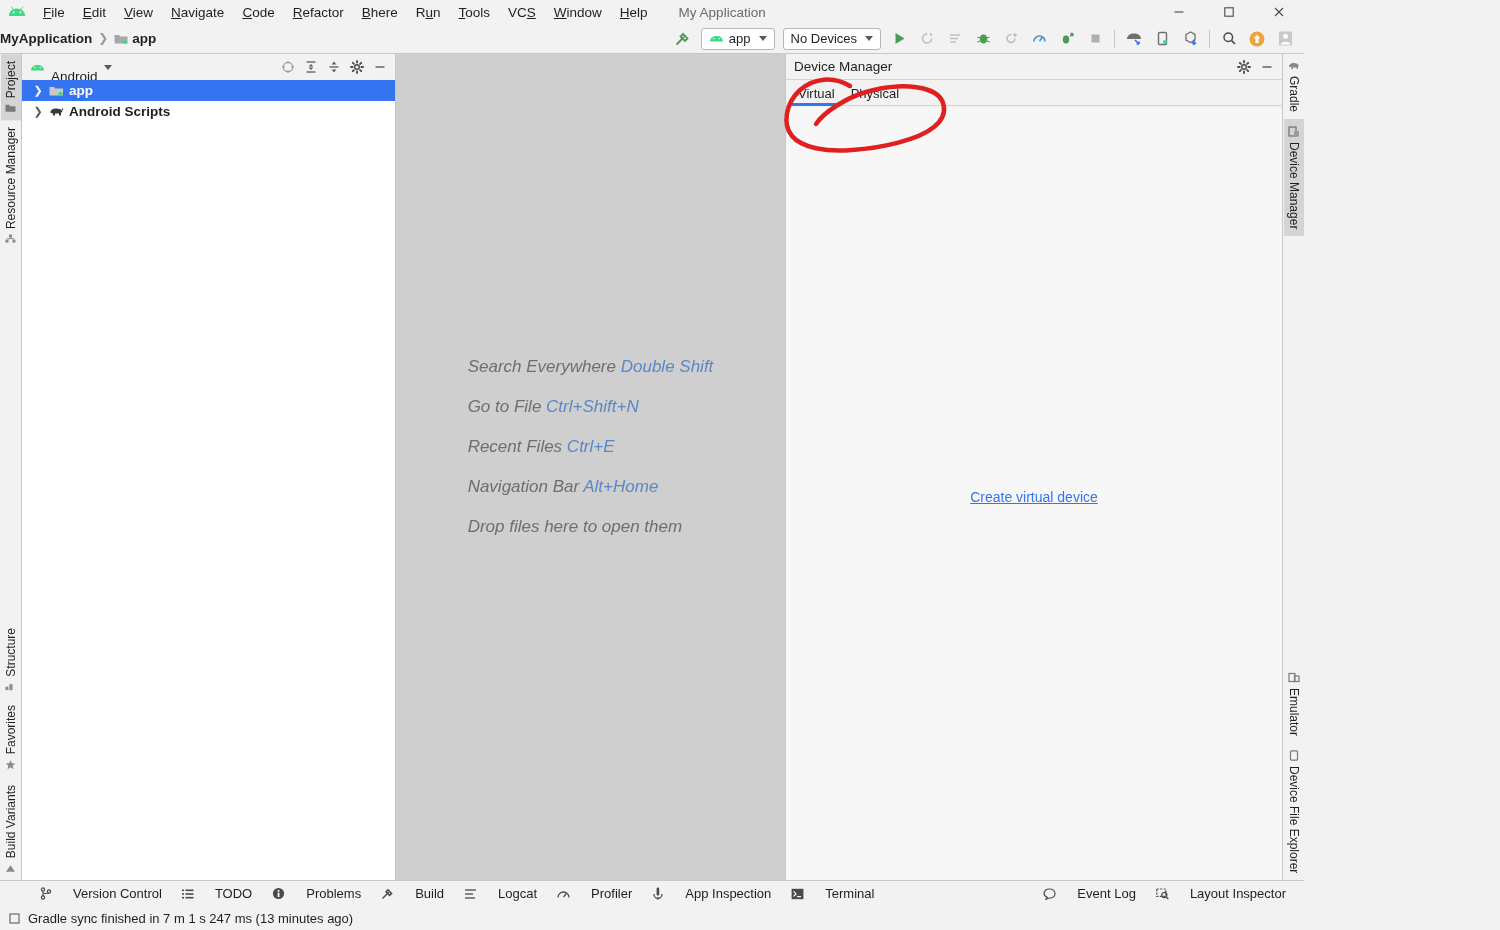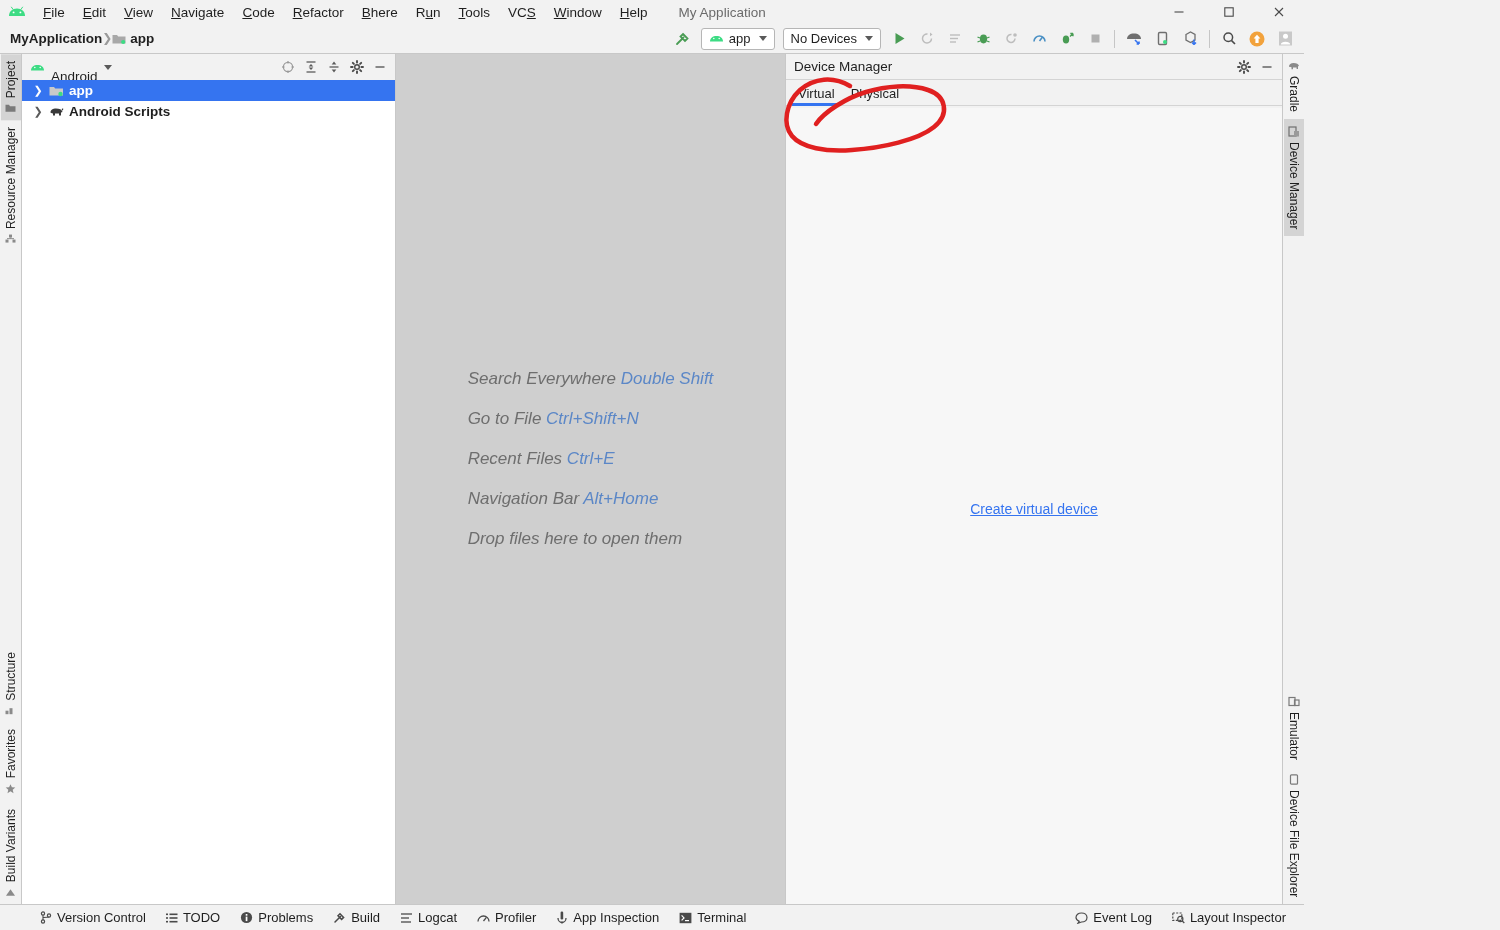--- a/index.html
+++ b/index.html
@@ -26,21 +26,21 @@
   .menu-item u { text-decoration: underline; }
   .win-title { margin-left: 22px; color: #6b6b6b; font-size: 13.5px; }
   .wincontrols { position: absolute; right: 0; top: 0; display: flex; height: 24px; }
   .wincontrol { width: 50px; height: 24px; display: flex; align-items: center; justify-content: center; color: #4a4a4a; }
 
   
   .toolbar {
     height: 30px; flex: 0 0 30px; display: flex; align-items: center;
     background: #f2f2f2; border-bottom: 1px solid #c8c8c8; position: relative;
   }
-  .breadcrumb { display: flex; align-items: flex-start; padding-left: 10px; font-size: 13.5px; }
+  .breadcrumb { display: flex; align-items: flex-start; gap: 6px; font-size: 13.5px; }
   .breadcrumb .crumb-main { font-weight: bold; }
   .breadcrumb .sep { color: #9a9a9a; font-size: 12px; }
   .breadcrumb .crumb { display: flex; align-items: center; gap: 4px; font-weight: bold; }
   .toolbar-right { margin-left: auto; display: flex; align-items: center; gap: 2px; padding-right: 6px; }
   .tb-btn {
     width: 26px; height: 24px; display: flex; align-items: center; justify-content: center;
     border-radius: 3px;
   }
   .combo {
     height: 22px; border: 1px solid #b6b6b6; background: #fff; border-radius: 3px;
@@ -146,21 +146,21 @@
   .dev-empty a { color: #3574f0; font-size: 14px; margin-top: 6px; }
 
   
   .annot { position: absolute; pointer-events: none; z-index: 50; }
 
   
   .toolwin-bar {
     height: 26px; flex: 0 0 26px; display: flex; align-items: center;
     background: #f2f2f2; border-top: 1px solid #c8c8c8; padding-left: 30px; gap: 0;
   }
-  .twb-item { display: flex; align-items: center; gap: 5px; font-size: 13px; padding: 3px 10px; }
+  .twb-item { display: flex; align-items: center; gap: 21px; font-size: 13px; padding: 3px 10px; }
   .twb-right { margin-left: auto; display: flex; padding-right: 8px; }
   .statusbar {
     height: 24px; flex: 0 0 24px; display: flex; align-items: center;
     background: #f2f2f2; padding-left: 8px; gap: 7px; font-size: 13px;
   }
   svg { display: block; }
 </style>
 </head>
 <body>
 
@@ -704,14 +704,22 @@
               <rect x="0.8" y="1" width="9" height="7.4" fill="none" stroke="#4a4a4a" stroke-width="1.2" stroke-dasharray="2 1.4"></rect>
               <circle cx="8.3" cy="7" r="2.6" fill="none" stroke="#4a4a4a" stroke-width="1.2"></circle>
               <line x1="10.2" y1="8.9" x2="12.3" y2="11" stroke="#4a4a4a" stroke-width="1.3"></line>
             </svg>
         </span>
         <span>Layout Inspector</span>
       </div>
     </div>
   </div>
 
+  <div class="statusbar">
+    <span>
+      <svg width="13" height="13" viewBox="0 0 13 13">
+          <rect x="2" y="2" width="9" height="9" fill="none" stroke="#6a6a6a" stroke-width="1.2"></rect>
+        </svg>
+    </span>
+    <span>Gradle sync finished in 7 m 1 s 247 ms (13 minutes ago)</span>
+  </div>
 
 </div>
 
 </body></html>

